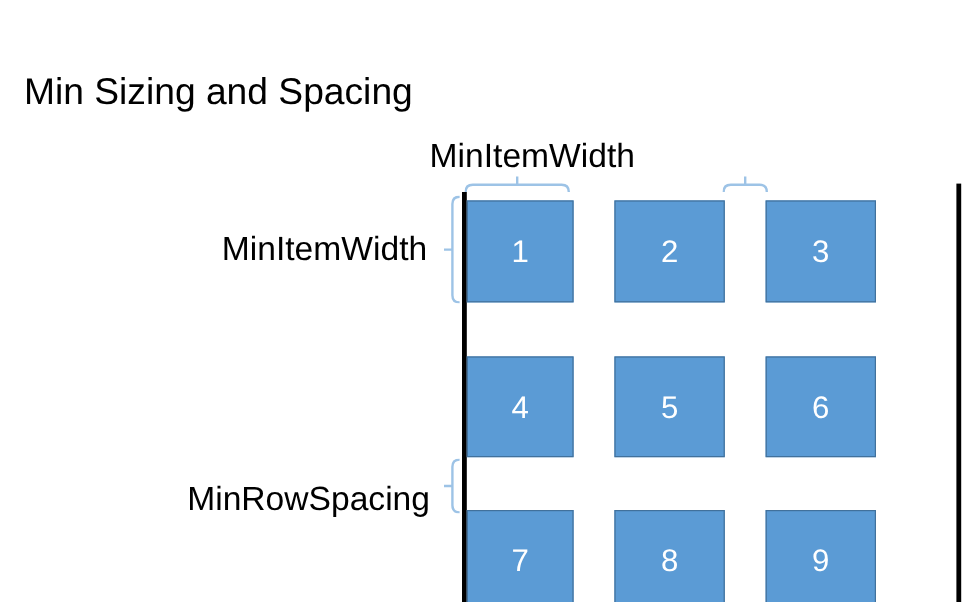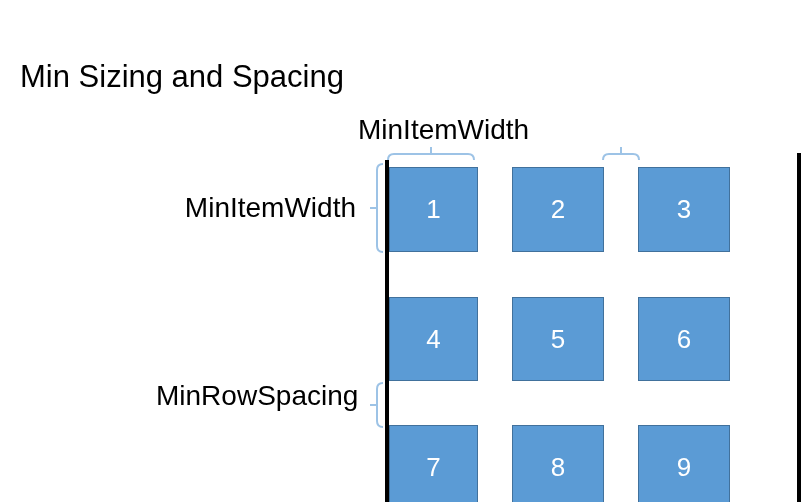--- a/index.html
+++ b/index.html
@@ -29,21 +29,21 @@
   .prop-label {
     position: absolute;
     font-size: 28px;
     line-height: 26px;
     color: var(--label-text, #000000);
     white-space: nowrap;
   }
   .lbl-item-width   { left: 358px; top: 70px; }
   .lbl-col-spacing  { left: 564px; top: 70px; }
   .lbl-item-height  { left: 156px; top: 148px; width: 200px; text-align: right; }
-  .lbl-row-spacing  { left: 156px; top: 336px; width: 200px; text-align: right; }
+  .lbl-row-spacing  { left: 156px; top: 356px; width: 200px; text-align: right; }
 
   .edge-line {
     position: absolute;
     background: var(--edge-line, #000000);
   }
   .edge-left  { left: 385px; top: 113px; width: 4px; height: 385px; }
   .edge-right { left: 797px; top: 106px; width: 4px; height: 389px; }
 
   .sq {
     position: absolute;

